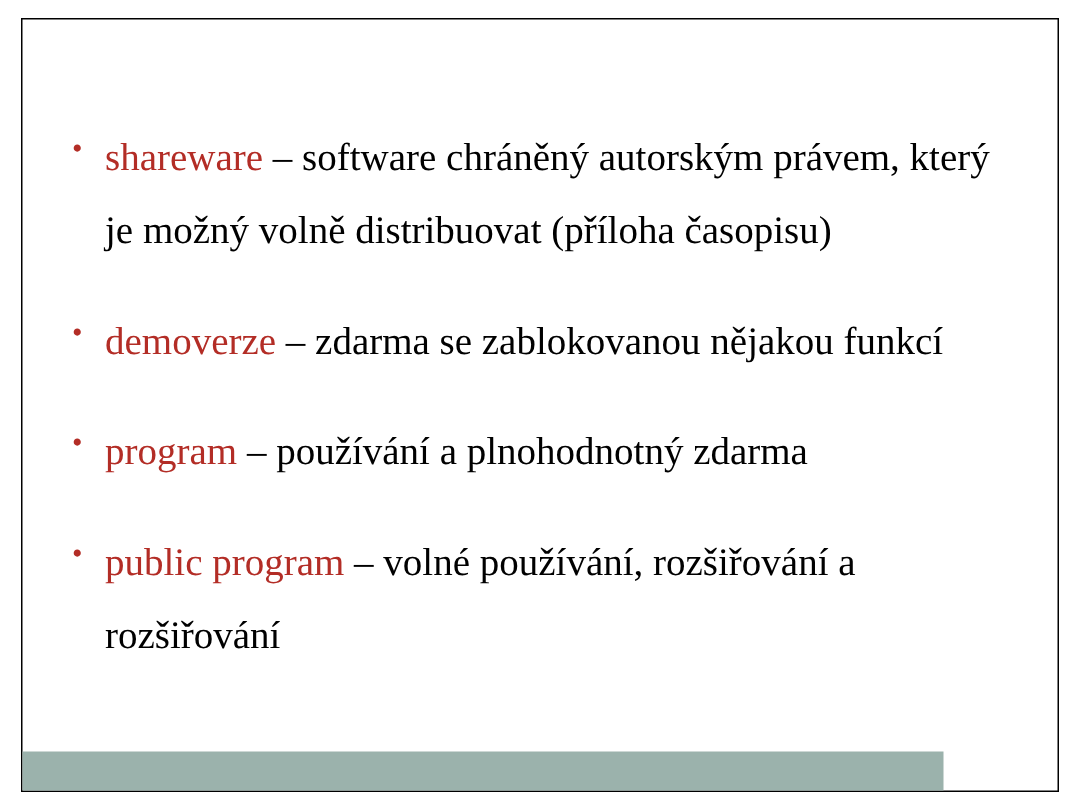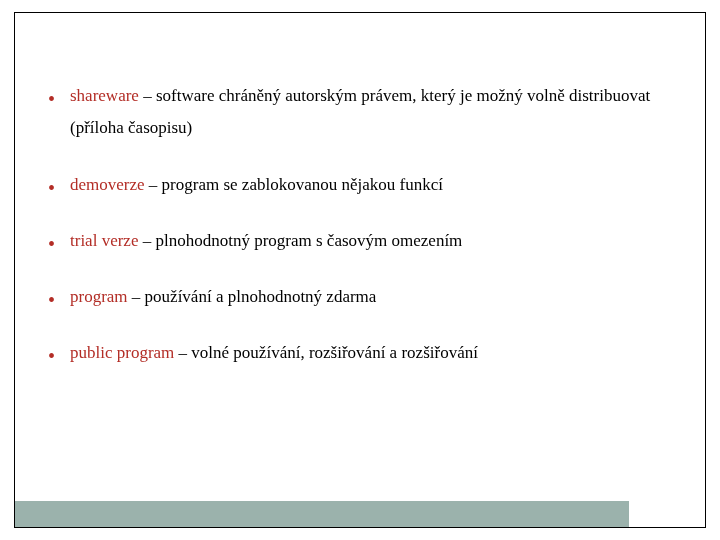--- a/index.html
+++ b/index.html
@@ -34,21 +34,21 @@
   }
   ul {
     margin: 0;
     padding: 0;
     list-style: none;
   }
   li {
     position: relative;
     padding-left: 26px;
     margin-bottom: 24px;
-    font-size: 17px;
+    font-size: 26px;
     line-height: 1.9;
     color: #000000;
   }
   li::before {
     content: "•";
     position: absolute;
     left: 4px;
     top: 0;
     color: #b32d26;
     font-size: 20px;
@@ -74,24 +74,21 @@
 
 <div class="slide">
   <div class="frame"></div>
 
   <div class="content">
     <ul>
       <li>
         <span class="term">shareware</span><span class="sep"> – </span><span>software chráněný autorským právem, který je možný volně distribuovat (příloha časopisu)</span>
       </li>
       <li>
-        <span class="term">demoverze</span><span class="sep"> – </span><span>program se zablokovanou nějakou funkcí</span>
-      </li>
-      <li>
-        <span class="term">trial verze</span><span class="sep"> – </span><span>plnohodnotný program s časovým omezením</span>
+        <span class="term">demoverze</span><span class="sep"> – </span><span>zdarma se zablokovanou nějakou funkcí</span>
       </li>
       <li>
         <span class="term">program</span><span class="sep"> – </span><span>používání a plnohodnotný zdarma</span>
       </li>
       <li>
         <span class="term">public program</span><span class="sep"> – </span><span>volné používání, rozšiřování a rozšiřování</span>
       </li>
     </ul>
   </div>
 

